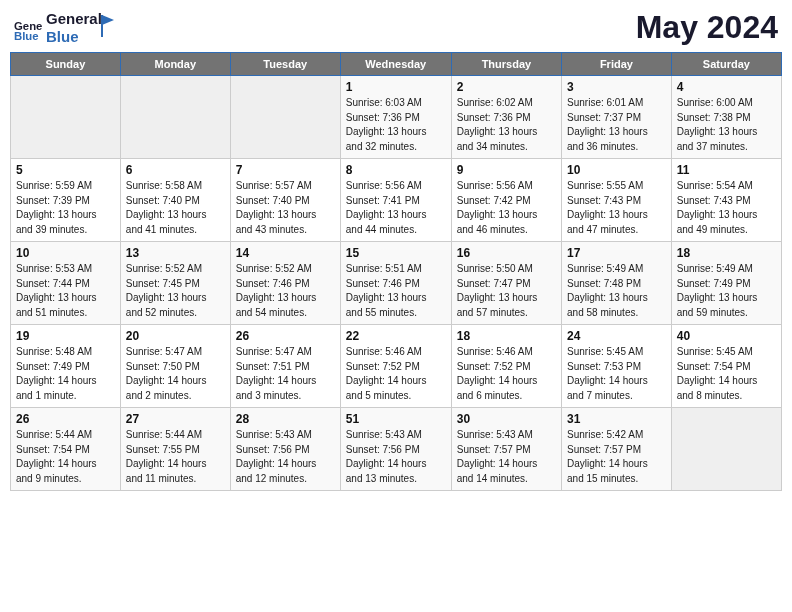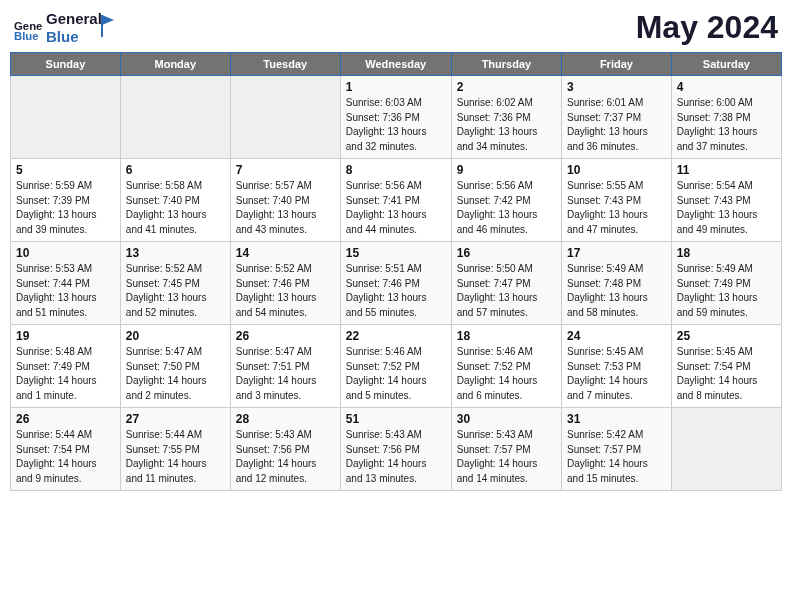--- a/index.html
+++ b/index.html
@@ -217,21 +217,21 @@
         </td>
         <td>
           <div class="day-number">18</div>
           <div class="day-info">Sunrise: 5:46 AM<br>Sunset: 7:52 PM<br>Daylight: 14 hours<br>and 6 minutes.</div>
         </td>
         <td>
           <div class="day-number">24</div>
           <div class="day-info">Sunrise: 5:45 AM<br>Sunset: 7:53 PM<br>Daylight: 14 hours<br>and 7 minutes.</div>
         </td>
         <td>
-          <div class="day-number">25</div>
+          <div class="day-number">40</div>
           <div class="day-info">Sunrise: 5:45 AM<br>Sunset: 7:54 PM<br>Daylight: 14 hours<br>and 8 minutes.</div>
         </td>
       </tr>
       <tr>
         <td>
           <div class="day-number">26</div>
           <div class="day-info">Sunrise: 5:44 AM<br>Sunset: 7:54 PM<br>Daylight: 14 hours<br>and 9 minutes.</div>
         </td>
         <td>
           <div class="day-number">27</div>

